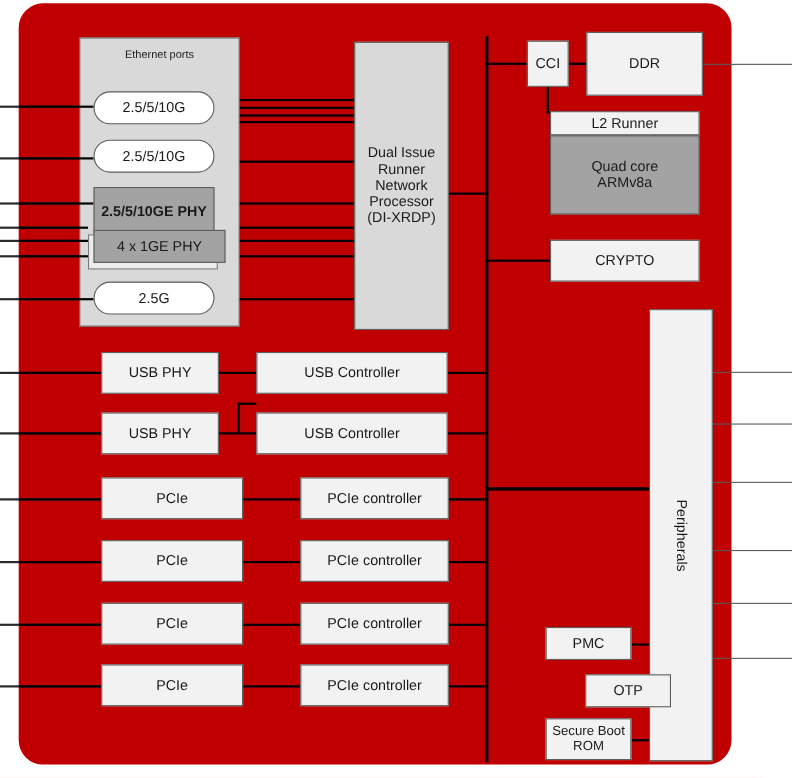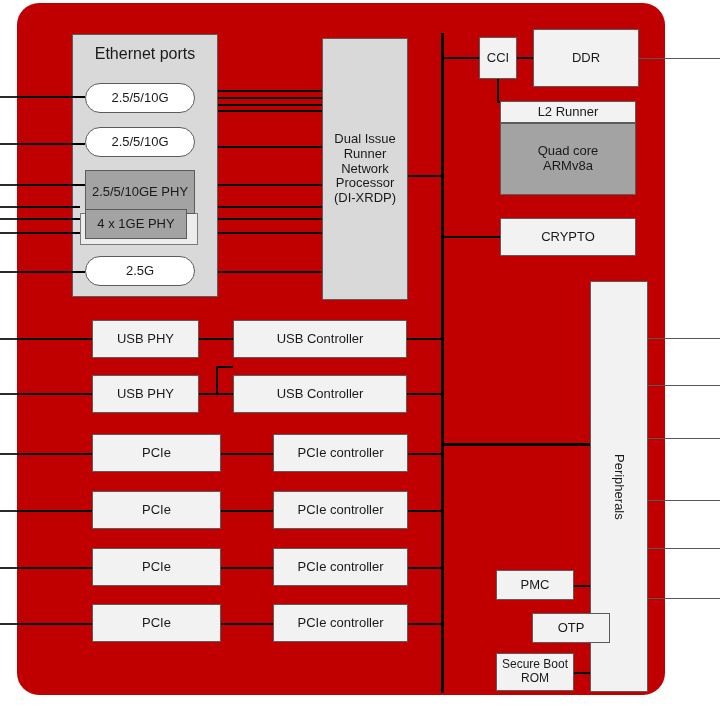--- a/index.html
+++ b/index.html
@@ -52,21 +52,21 @@
     background: #D9D9D9;
     display: block;
     z-index: 2;
   }
   .group-title {
     position: absolute;
     top: 10px;
     left: 0;
     right: 0;
     text-align: center;
-    font-size: 16px;
+    font-size: 10px;
     color: #1a1a1a;
   }
   .blk.vert {
     writing-mode: vertical-rl;
     text-orientation: mixed;
   }
 
   
   .stack-shadow {
     position: absolute;
@@ -130,24 +130,24 @@
   <div class="wire ext-thin" style="left:648px; top:500px; width:72px;"></div>
   <div class="wire ext-thin" style="left:648px; top:548px; width:72px;"></div>
   <div class="wire ext-thin" style="left:648px; top:598px; width:72px;"></div>
 
   <div class="blk groupbox" style="left:72px; top:34px; width:146px; height:263px;">
     <div class="group-title">Ethernet ports</div>
   </div>
 
   <div class="blk white" style="left:85px; top:83px; width:110px; height:30px;">2.5/5/10G</div>
   <div class="blk white" style="left:85px; top:127px; width:110px; height:30px;">2.5/5/10G</div>
-  <div class="blk gray2" style="left:85px; top:170px; width:110px; height:44px;">2.5/5/10GE PHY</div>
+  <div class="blk gray2" style="left:85px; top:170px; width:110px; height:44px;font-weight:bold;">2.5/5/10GE PHY</div>
 
   <div class="stack-shadow" style="left:80px; top:213px; width:118px; height:32px;"></div>
-  <div class="blk gray2" style="left:85px; top:209px; width:102px; height:30px;">4 x 1GE PHY</div>
+  <div class="blk gray2" style="left:85px; top:209px; width:120px; height:30px;">4 x 1GE PHY</div>
 
   <div class="blk white" style="left:85px; top:256px; width:110px; height:30px;">2.5G</div>
 
   <div class="wire h" style="left:218px; top:90px;  width:104px;"></div>
   <div class="wire h" style="left:218px; top:97px;  width:104px;"></div>
   <div class="wire h" style="left:218px; top:104px; width:104px;"></div>
   <div class="wire h" style="left:218px; top:110px; width:104px;"></div>
   <div class="wire h" style="left:218px; top:146px; width:104px;"></div>
   <div class="wire h" style="left:218px; top:184px; width:104px;"></div>
   <div class="wire h" style="left:218px; top:206px; width:104px;"></div>

